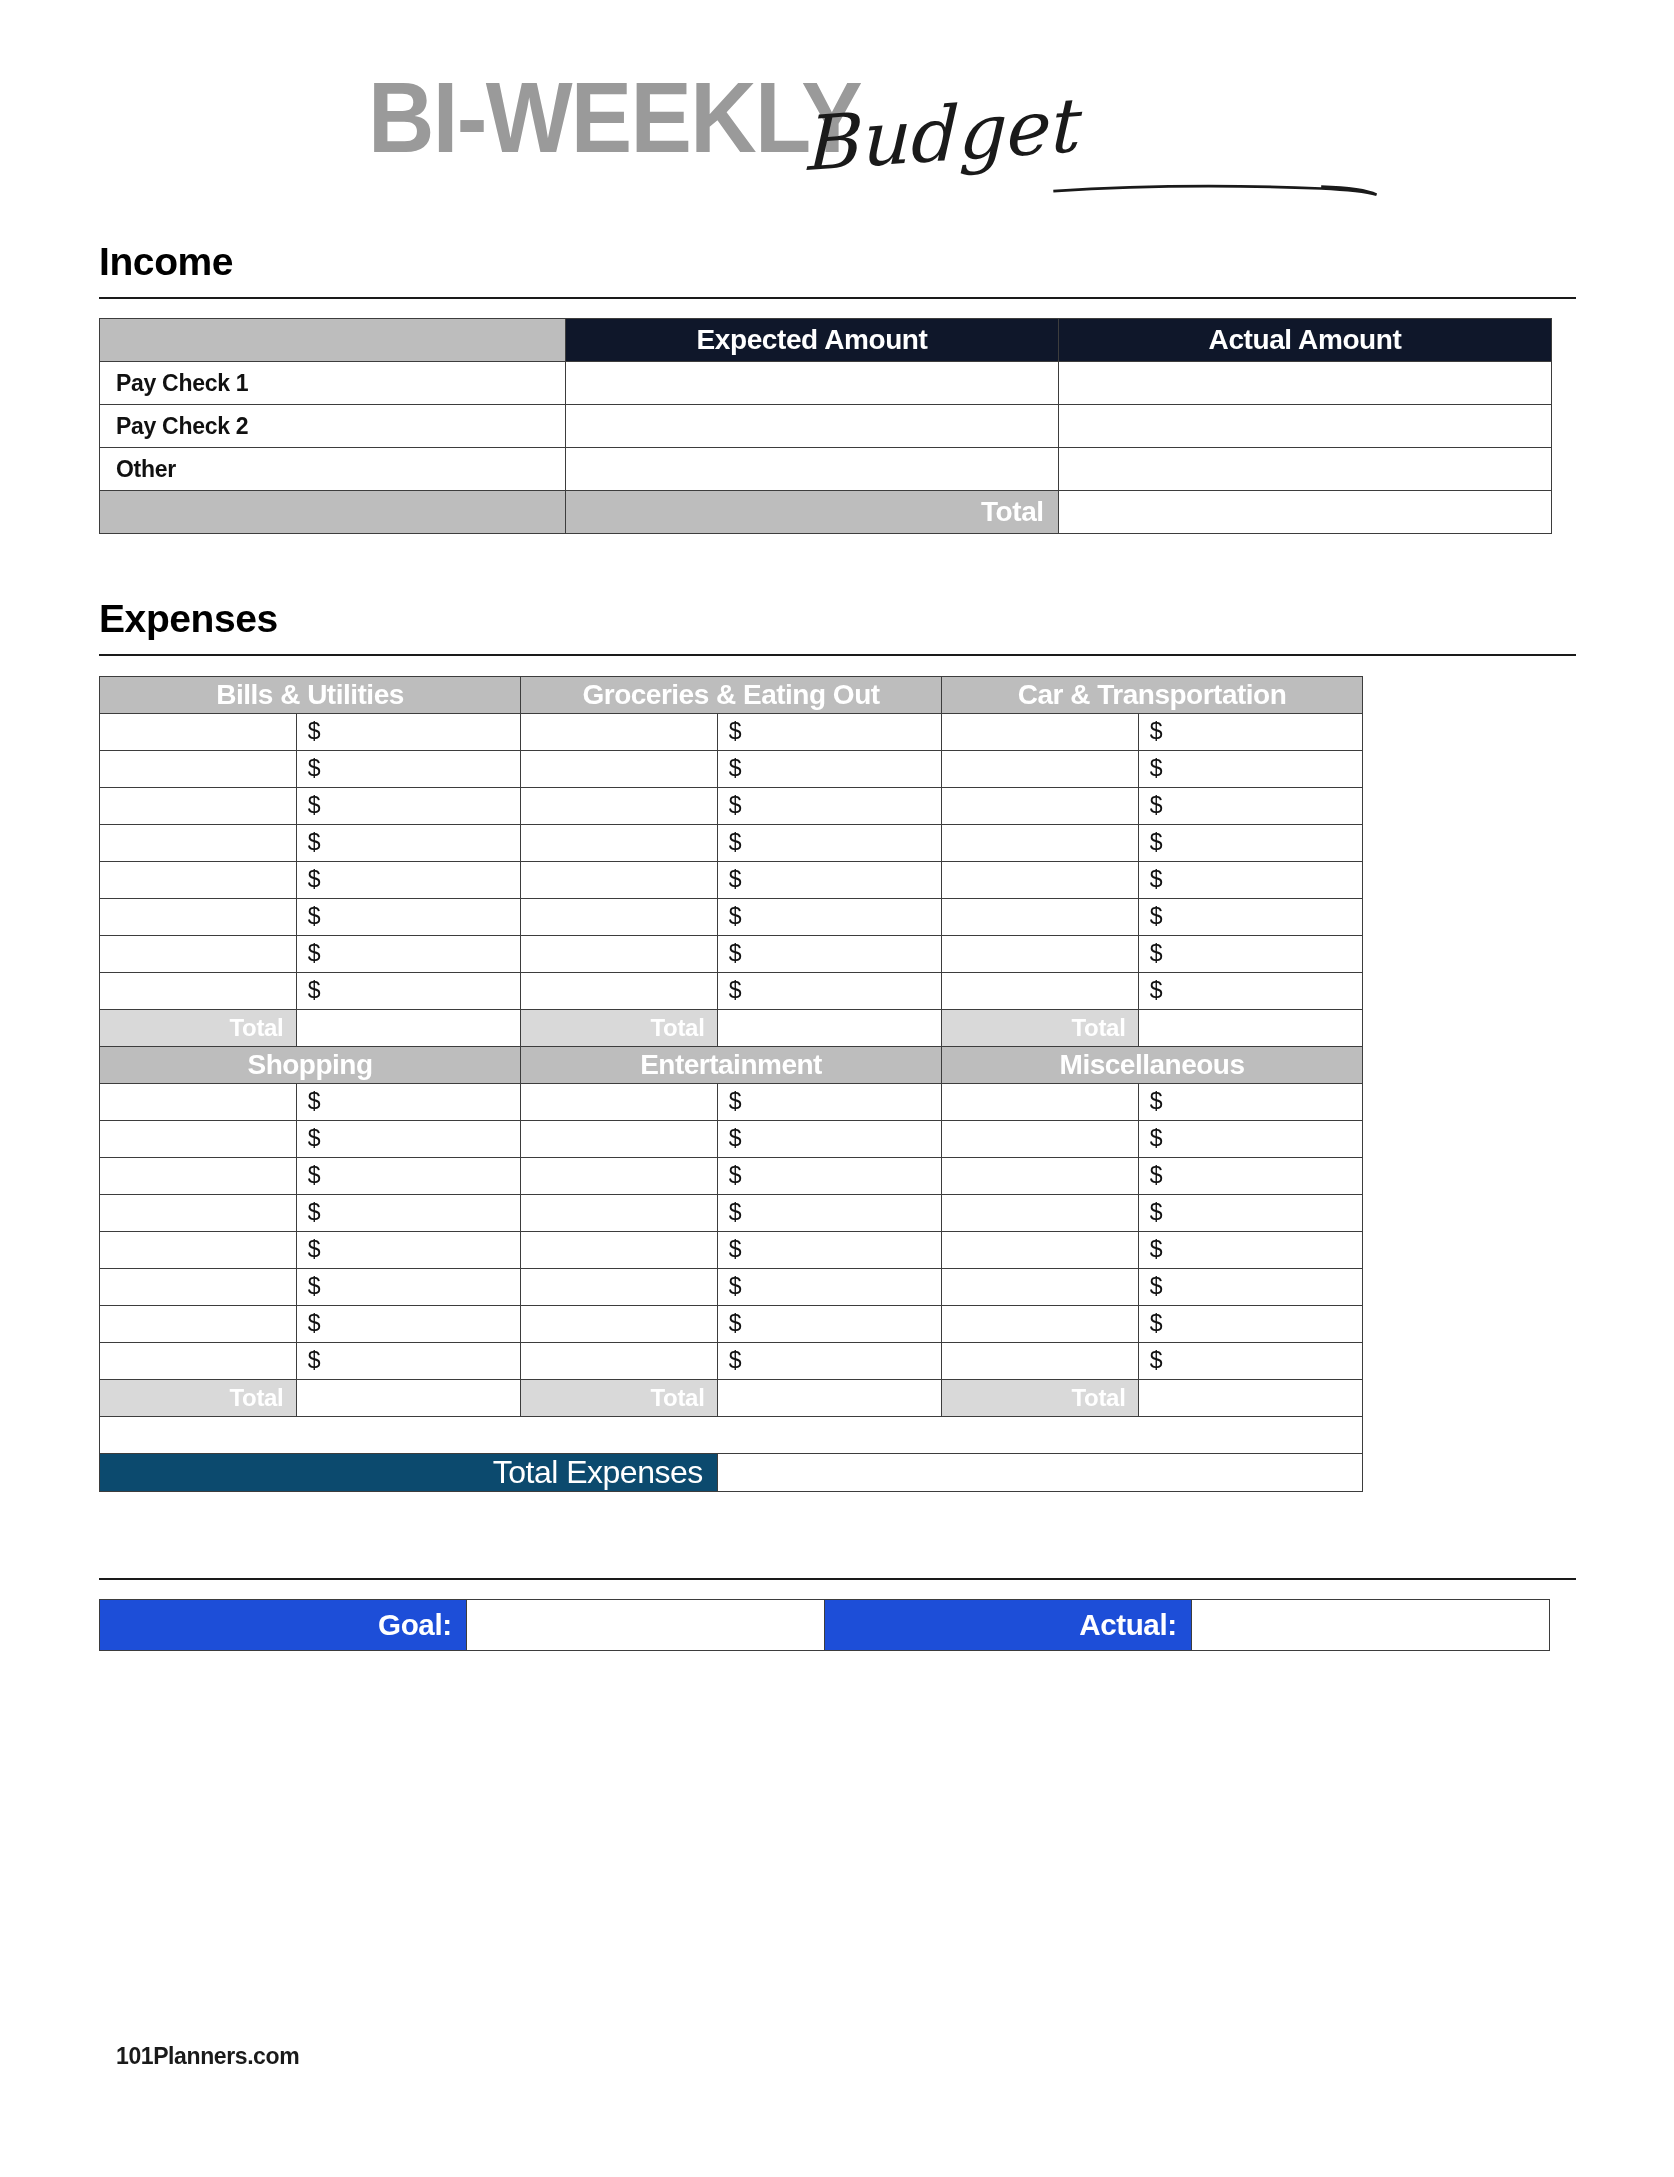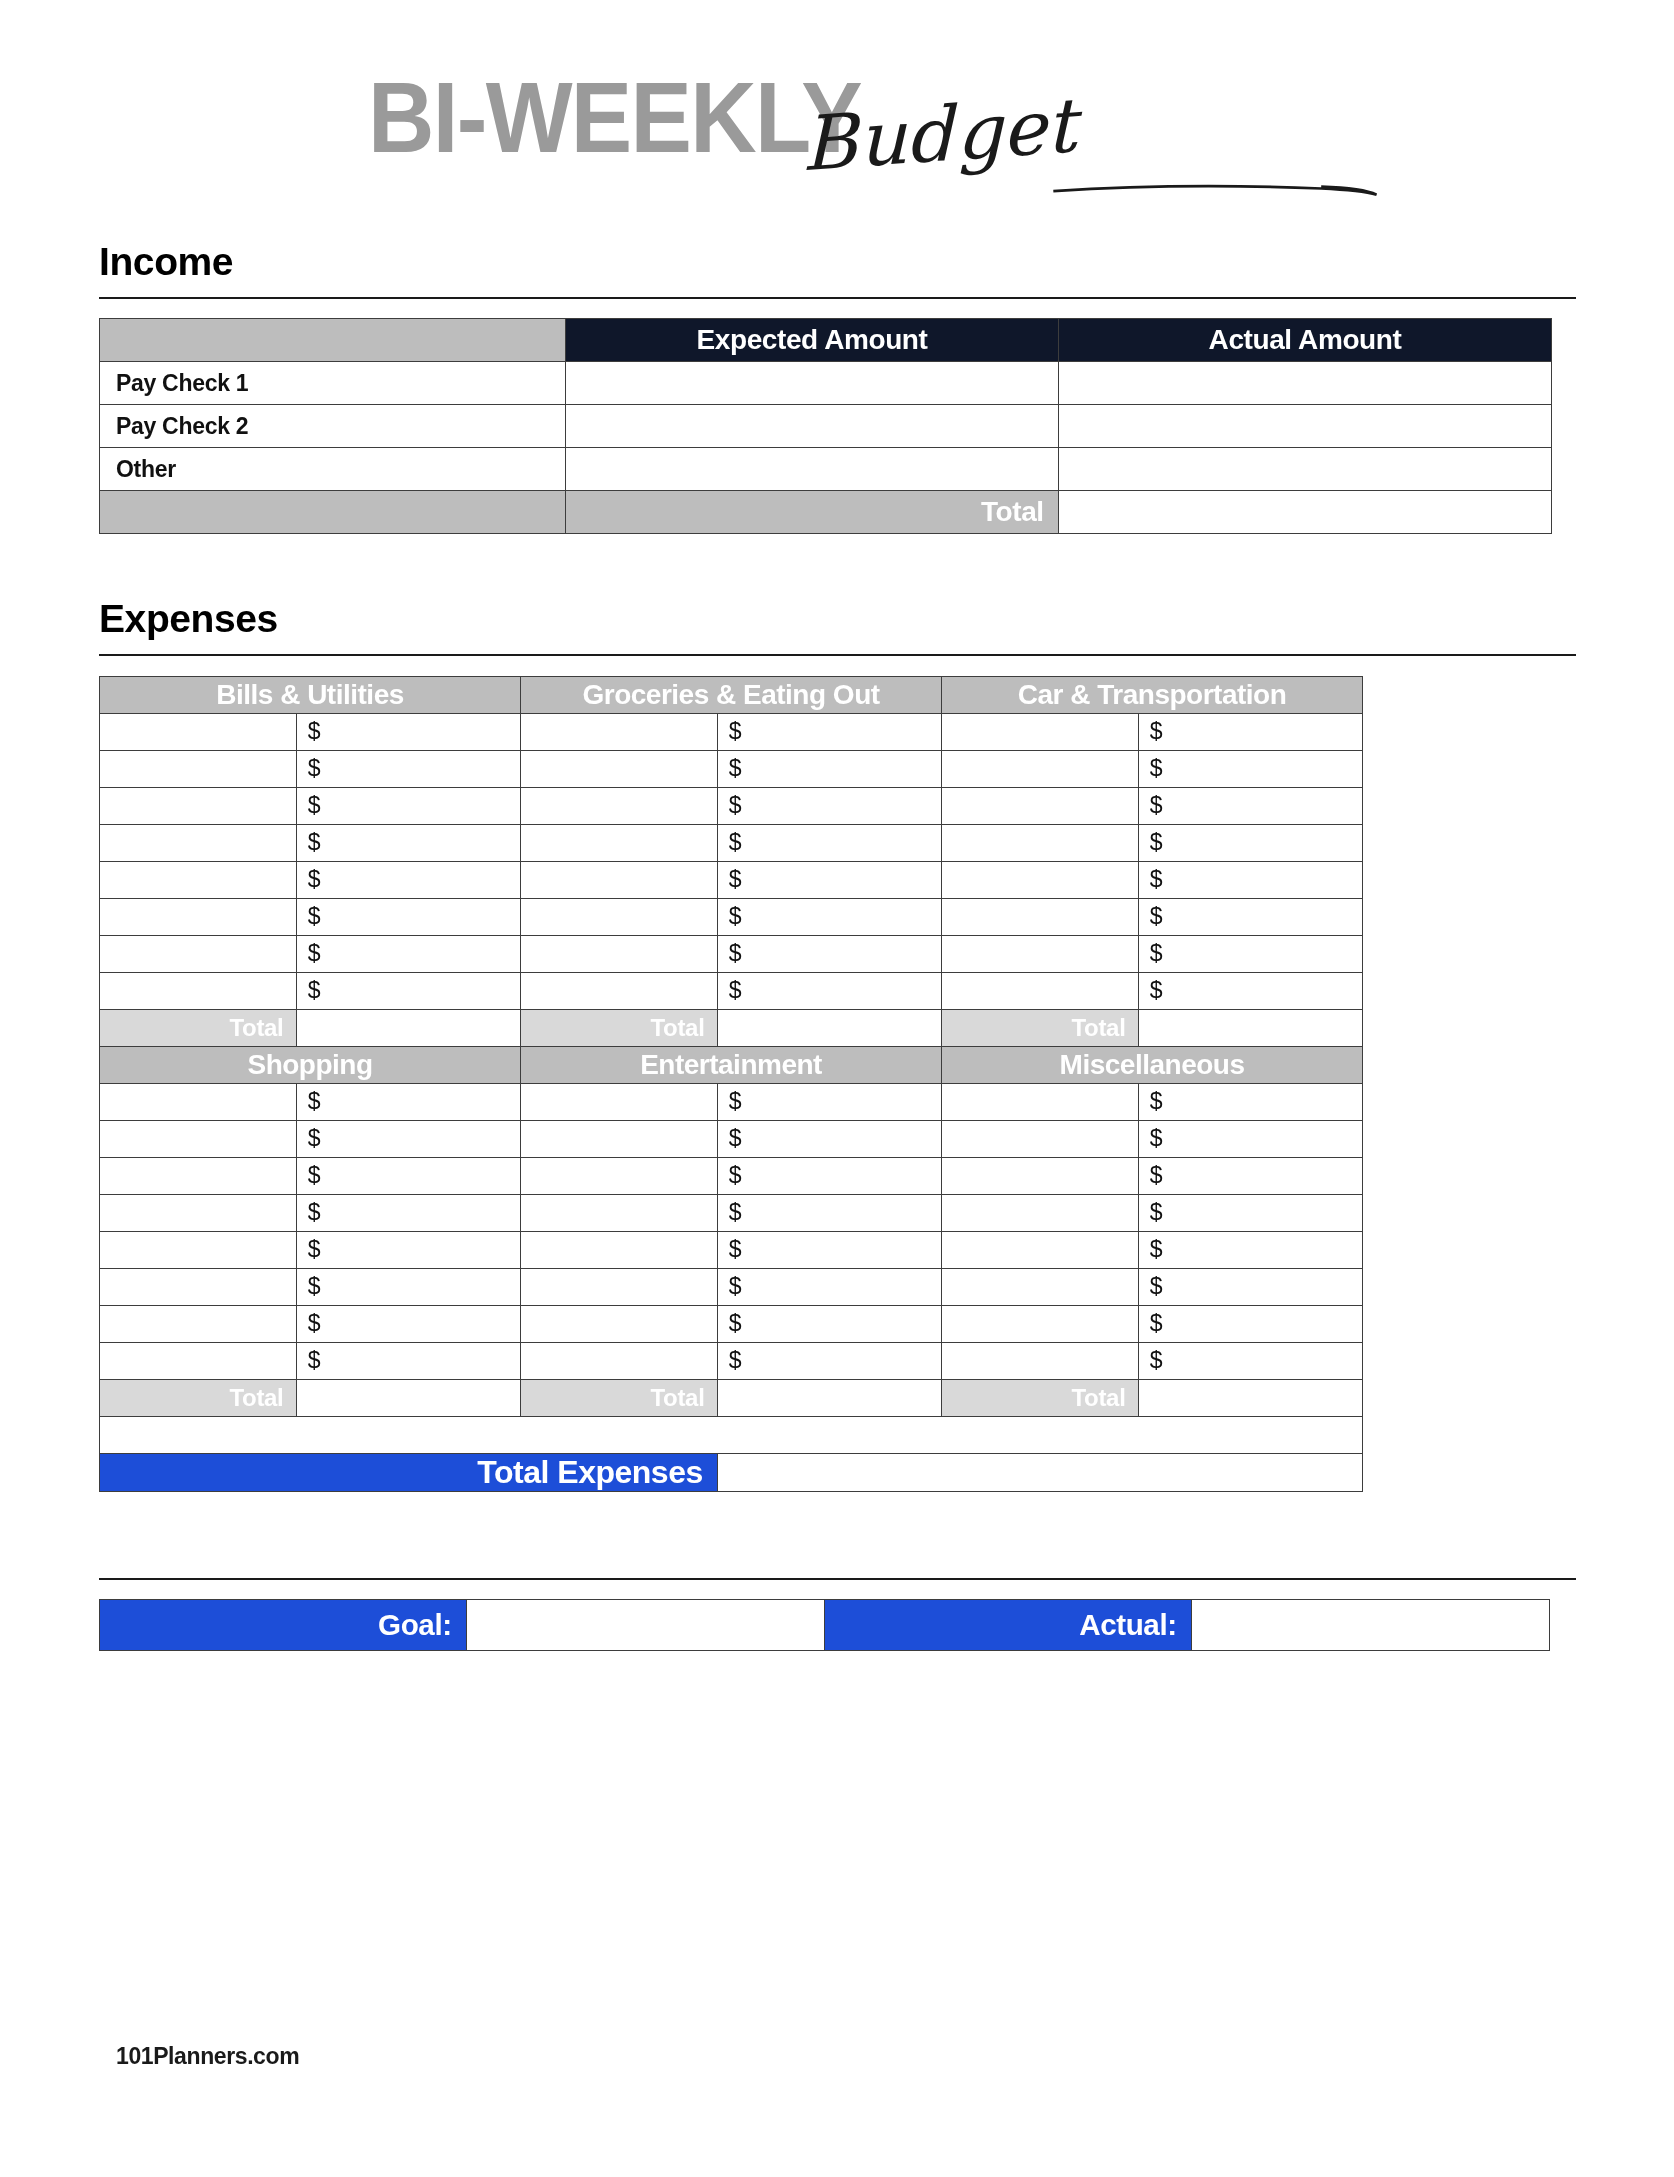--- a/index.html
+++ b/index.html
@@ -143,23 +143,23 @@
     color: #ffffff;
     font-weight: bold;
     font-size: 24px;
     text-align: right;
     padding-right: 12.5px;
     height: 39px;
     letter-spacing: -0.3px;
   }
   .spacer-row td { height: 36px; background:#fff; border: 1.8px solid #3d3d3d; }
   .grand-total-label {
-    background: #1d4ed8;
-    color: #ffffff;
-    font-weight: bold;
+    background: #0c4a6e;
+    color: #ffffff;
+    font-weight: normal;
     font-size: 32px;
     text-align: right;
     padding-right: 14.3px;
     height: 47px;
     letter-spacing: -0.5px;
   }
 
   
   .savings-table { width: 1451px; }
   .savings-table td { height: 50px; }

